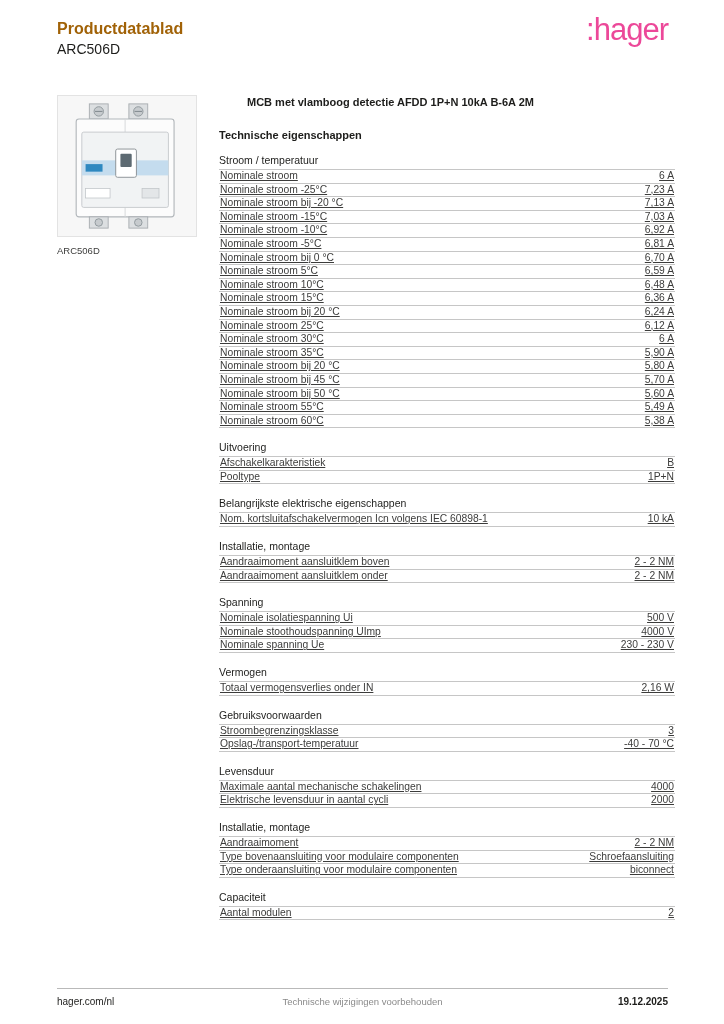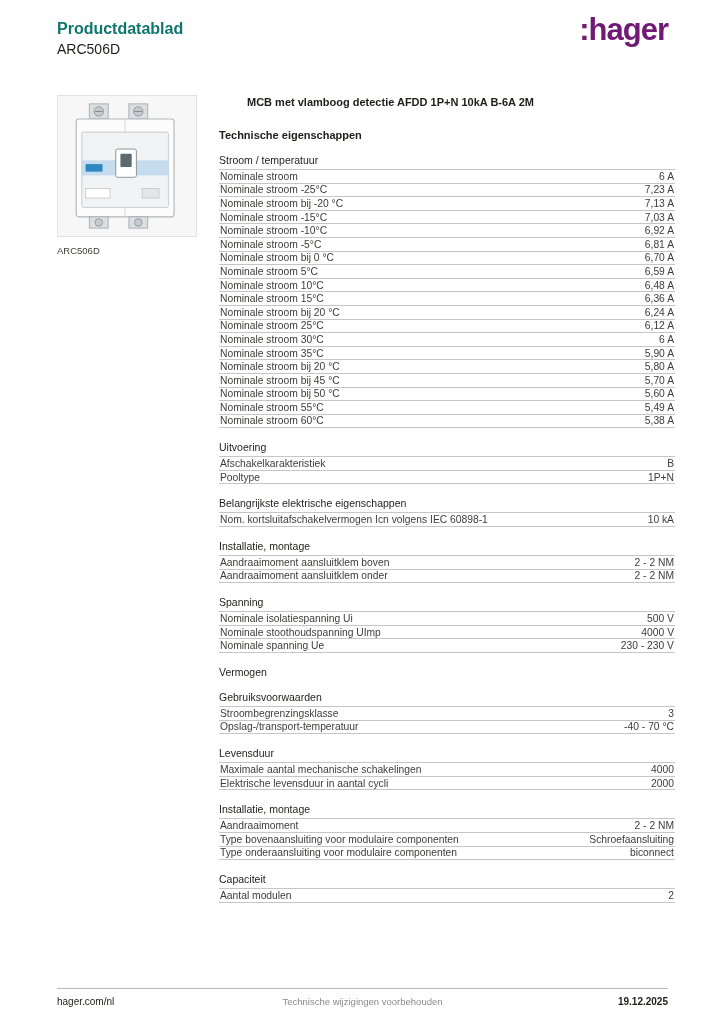--- a/index.html
+++ b/index.html
@@ -5,25 +5,25 @@
   * { margin:0; padding:0; box-sizing:border-box; }
   html,body { background:#ffffff; }
   body { font-family:"Liberation Sans", sans-serif; color:#1d1d1b; }
   .page {
     position:relative; width:724px; height:1024px; background:#ffffff;
     overflow:hidden; margin:0 auto;
   }
 
   
   .hdr { position:absolute; left:57px; top:20px; }
-  .hdr .title { font-size:16px; font-weight:bold; color:#0f766e; }
+  .hdr .title { font-size:16px; font-weight:bold; color:#a16207; }
   .hdr .subtitle { font-size:14px; color:#1d1d1b; margin-top:3px; }
   .logo {
     position:absolute; right:56px; top:12px;
-    font-size:31px; font-weight:bold; color:#701a75;
+    font-size:31px; font-weight:normal; color:#ec4899;
     letter-spacing:-1px;
   }
 
   
   .product-col { position:absolute; left:57px; top:95px; width:140px; }
   .product-image-box {
     width:140px; height:142px; background:#f7f7f7;
     border:1px solid #e3e3e3; display:flex; align-items:center; justify-content:center;
   }
   .product-caption { font-size:9.5px; color:#3c3c3b; margin-top:8px; }
@@ -32,23 +32,23 @@
   .content-col { position:absolute; left:219px; top:96px; width:456px; }
   .product-heading { font-size:11px; font-weight:bold; color:#1d1d1b;padding-left:28px; }
   .tech-title { font-size:11px; font-weight:bold; color:#1d1d1b; margin-top:21px; }
 
   .section-title {
     font-size:10.5px; font-weight:normal; color:#1d1d1b;
     margin-top:13px; margin-bottom:3px;
   }
   .rows { border-top:1px solid #c6c6c6; }
   .spec-row {
-    display:flex; justify-content:space-between; align-items:center;
+    display:flex; justify-content:space-between; 
     height:13.6px; border-bottom:1px solid #c6c6c6;
-    font-size:10.3px; color:#3c3c3b; padding:0 1px;
+    font-size:10.3px; color:#3c3c3b; padding:0 1px;text-decoration:underline;
   }
   .spec-row .label { white-space:nowrap; }
   .spec-row .value { white-space:nowrap; text-align:right; }
 
   
   .footer {
     position:absolute; left:57px; right:56px; top:988px;
     border-top:1px solid #b9b9b9; padding-top:7px;
     display:flex; align-items:baseline;
   }
@@ -222,20 +222,26 @@
           <div class="spec-row">
             <span class="label">Nominale stoothoudspanning UImp</span>
             <span class="value">4000 V</span>
           </div>
           <div class="spec-row">
             <span class="label">Nominale spanning Ue</span>
             <span class="value">230 - 230 V</span>
           </div>
         </div>
         <div class="section-title">Vermogen</div>
+        <div class="rows">
+          <div class="spec-row">
+            <span class="label">Totaal vermogensverlies onder IN</span>
+            <span class="value">2,16 W</span>
+          </div>
+        </div>
         <div class="section-title">Gebruiksvoorwaarden</div>
         <div class="rows">
           <div class="spec-row">
             <span class="label">Stroombegrenzingsklasse</span>
             <span class="value">3</span>
           </div>
           <div class="spec-row">
             <span class="label">Opslag-/transport-temperatuur</span>
             <span class="value">-40 - 70 °C</span>
           </div>

